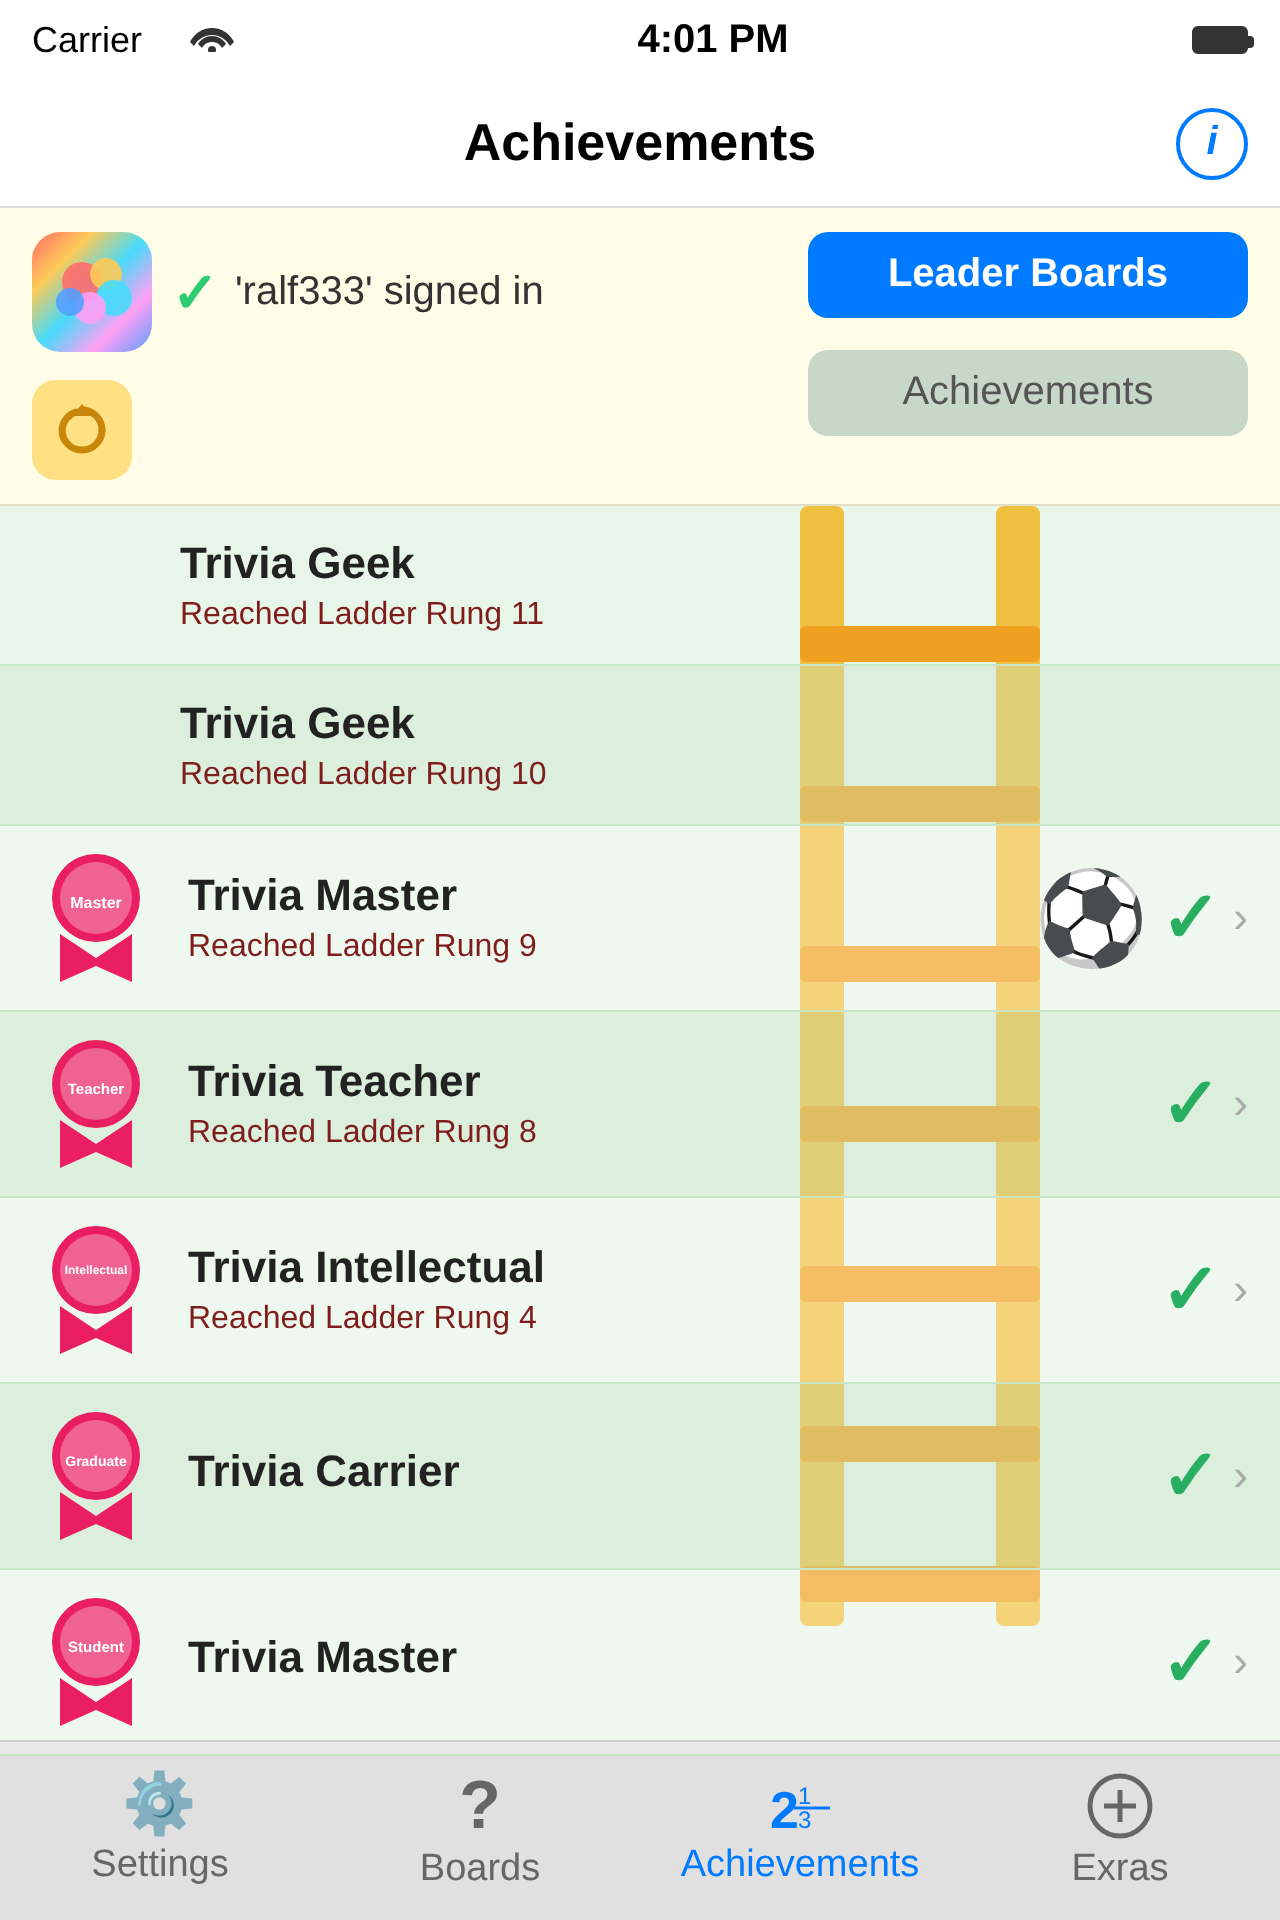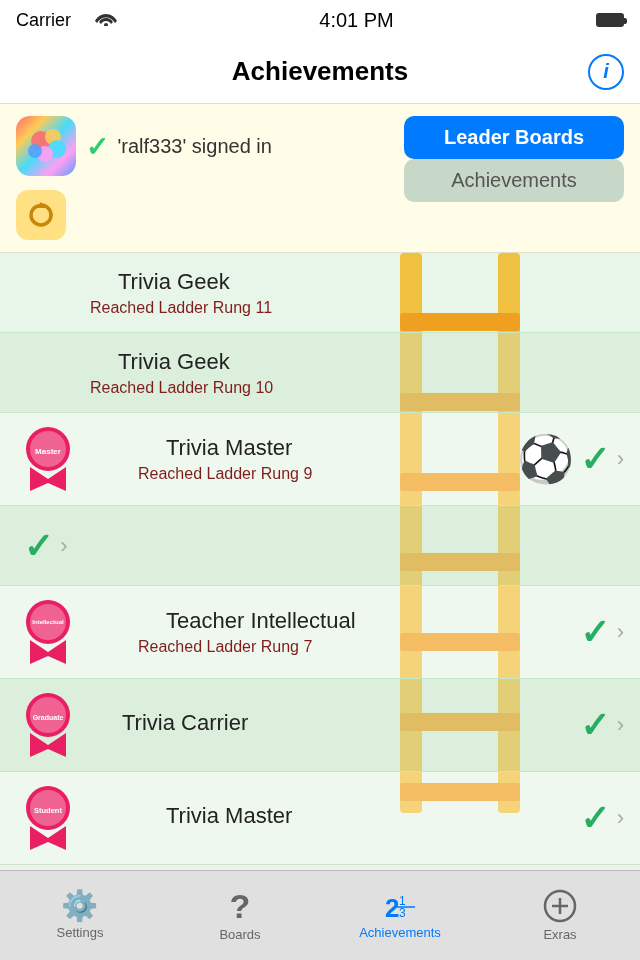--- a/index.html
+++ b/index.html
@@ -17,21 +17,21 @@
       background: white;
       height: 40px;
       display: flex;
       align-items: center;
       justify-content: space-between;
       padding: 0 16px;
       font-size: 18px;
       font-weight: 500;
     }
     .status-left { display: flex; align-items: center; gap: 24px; }
-    .status-center { font-weight: 400; font-size: 20px; }
+    .status-center { font-weight: 700; font-size: 20px; }
     .status-right { display: flex; align-items: center; gap: 6px; }
     .battery-icon {
       width: 28px; height: 14px;
       border: 2px solid #333;
       border-radius: 3px;
       position: relative;
       background: #333;
     }
     .battery-icon::after {
       content: '';
@@ -104,21 +104,21 @@
       color: #333;
     }
     .gc-check {
       color: #2ecc71;
       font-size: 28px;
       font-weight: bold;
     }
     .gc-buttons {
       display: flex;
       flex-direction: column;
-      gap: 0;
+      gap: 16px;
       align-items: flex-end;
     }
     .gc-btn-leader {
       background: #007aff;
       color: white;
       border: none;
       border-radius: 10px;
       padding: 10px 20px;
       font-size: 20px;
       font-weight: 600;
@@ -172,21 +172,20 @@
       align-items: center;
       padding: 14px 16px;
       border-bottom: 1px solid #c8e6c9;
       background: transparent;
       position: relative;
       z-index: 1;
       min-height: 80px;
     }
     .achievement-item.light-bg {
       background: rgba(255,255,255,0.3);
-      gap: 44px;
     }
     .achievement-item.alt-bg {
       background: rgba(200, 230, 200, 0.4);
     }
 
     .achievement-icon {
       width: 64px;
       height: 64px;
       margin-right: 14px;
       flex-shrink: 0;
@@ -197,24 +196,23 @@
 
     
     .ribbon-badge {
       width: 56px;
       height: 64px;
     }
 
     .achievement-text { flex: 1; }
     .achievement-name {
       font-size: 22px;
-      font-weight: 400;
+      font-weight: 700;
       color: #222;
       margin-bottom: 4px;
-      margin-left: 28px;
     }
     .achievement-sub {
       font-size: 16px;
       color: #7f1d1d;
     }
 
     .achievement-right {
       display: flex;
       align-items: center;
       gap: 6px;
@@ -257,21 +255,21 @@
       gap: 4px;
       cursor: pointer;
       height: 100%;
     }
     .tab-icon {
       font-size: 30px;
       color: #666;
       line-height: 1;
     }
     .tab-label {
-      font-size: 13px;
+      font-size: 19px;
       color: #666;
     }
     .tab-item.active .tab-icon { color: #007aff; }
     .tab-item.active .tab-label { color: #007aff; }
 
     
     .soccer-ball {
       font-size: 46px;
     }
   </style>
@@ -382,38 +380,50 @@
       <div class="achievement-sub">Reached Ladder Rung 9</div>
     </div>
     <div class="achievement-right">
       <span class="soccer-ball">⚽</span>
       <span class="check-mark">✓</span>
       <span class="chevron">›</span>
     </div>
   </div>
 
   <div class="achievement-item alt-bg">
+    <div class="achievement-icon">
+      <svg class="ribbon-badge" viewBox="0 0 56 64">
+        <ellipse cx="28" cy="22" rx="22" ry="22" fill="#e91e63"></ellipse>
+        <ellipse cx="28" cy="22" rx="18" ry="18" fill="#f06292"></ellipse>
+        <text x="28" y="27" text-anchor="middle" font-size="7.5" fill="white" font-weight="bold">Teacher</text>
+        <polygon points="10,40 28,52 46,40 46,64 28,56 10,64" fill="#e91e63"></polygon>
+      </svg>
+    </div>
+    <div class="achievement-text">
+      <div class="achievement-name">Trivia Teacher</div>
+      <div class="achievement-sub">Reached Ladder Rung 8</div>
+    </div>
     <div class="achievement-right">
       <span class="check-mark">✓</span>
       <span class="chevron">›</span>
     </div>
   </div>
 
   <div class="achievement-item light-bg">
     <div class="achievement-icon">
       <svg class="ribbon-badge" viewBox="0 0 56 64">
         <ellipse cx="28" cy="22" rx="22" ry="22" fill="#e91e63"></ellipse>
         <ellipse cx="28" cy="22" rx="18" ry="18" fill="#f06292"></ellipse>
         <text x="28" y="24" text-anchor="middle" font-size="6" fill="white" font-weight="bold">Intellectual</text>
         <polygon points="10,40 28,52 46,40 46,64 28,56 10,64" fill="#e91e63"></polygon>
       </svg>
     </div>
     <div class="achievement-text">
-      <div class="achievement-name">Teacher Intellectual</div>
-      <div class="achievement-sub">Reached Ladder Rung 7</div>
+      <div class="achievement-name">Trivia Intellectual</div>
+      <div class="achievement-sub">Reached Ladder Rung 4</div>
     </div>
     <div class="achievement-right">
       <span class="check-mark">✓</span>
       <span class="chevron">›</span>
     </div>
   </div>
 
   <div class="achievement-item alt-bg">
     <div class="achievement-icon">
       <svg class="ribbon-badge" viewBox="0 0 56 64">

